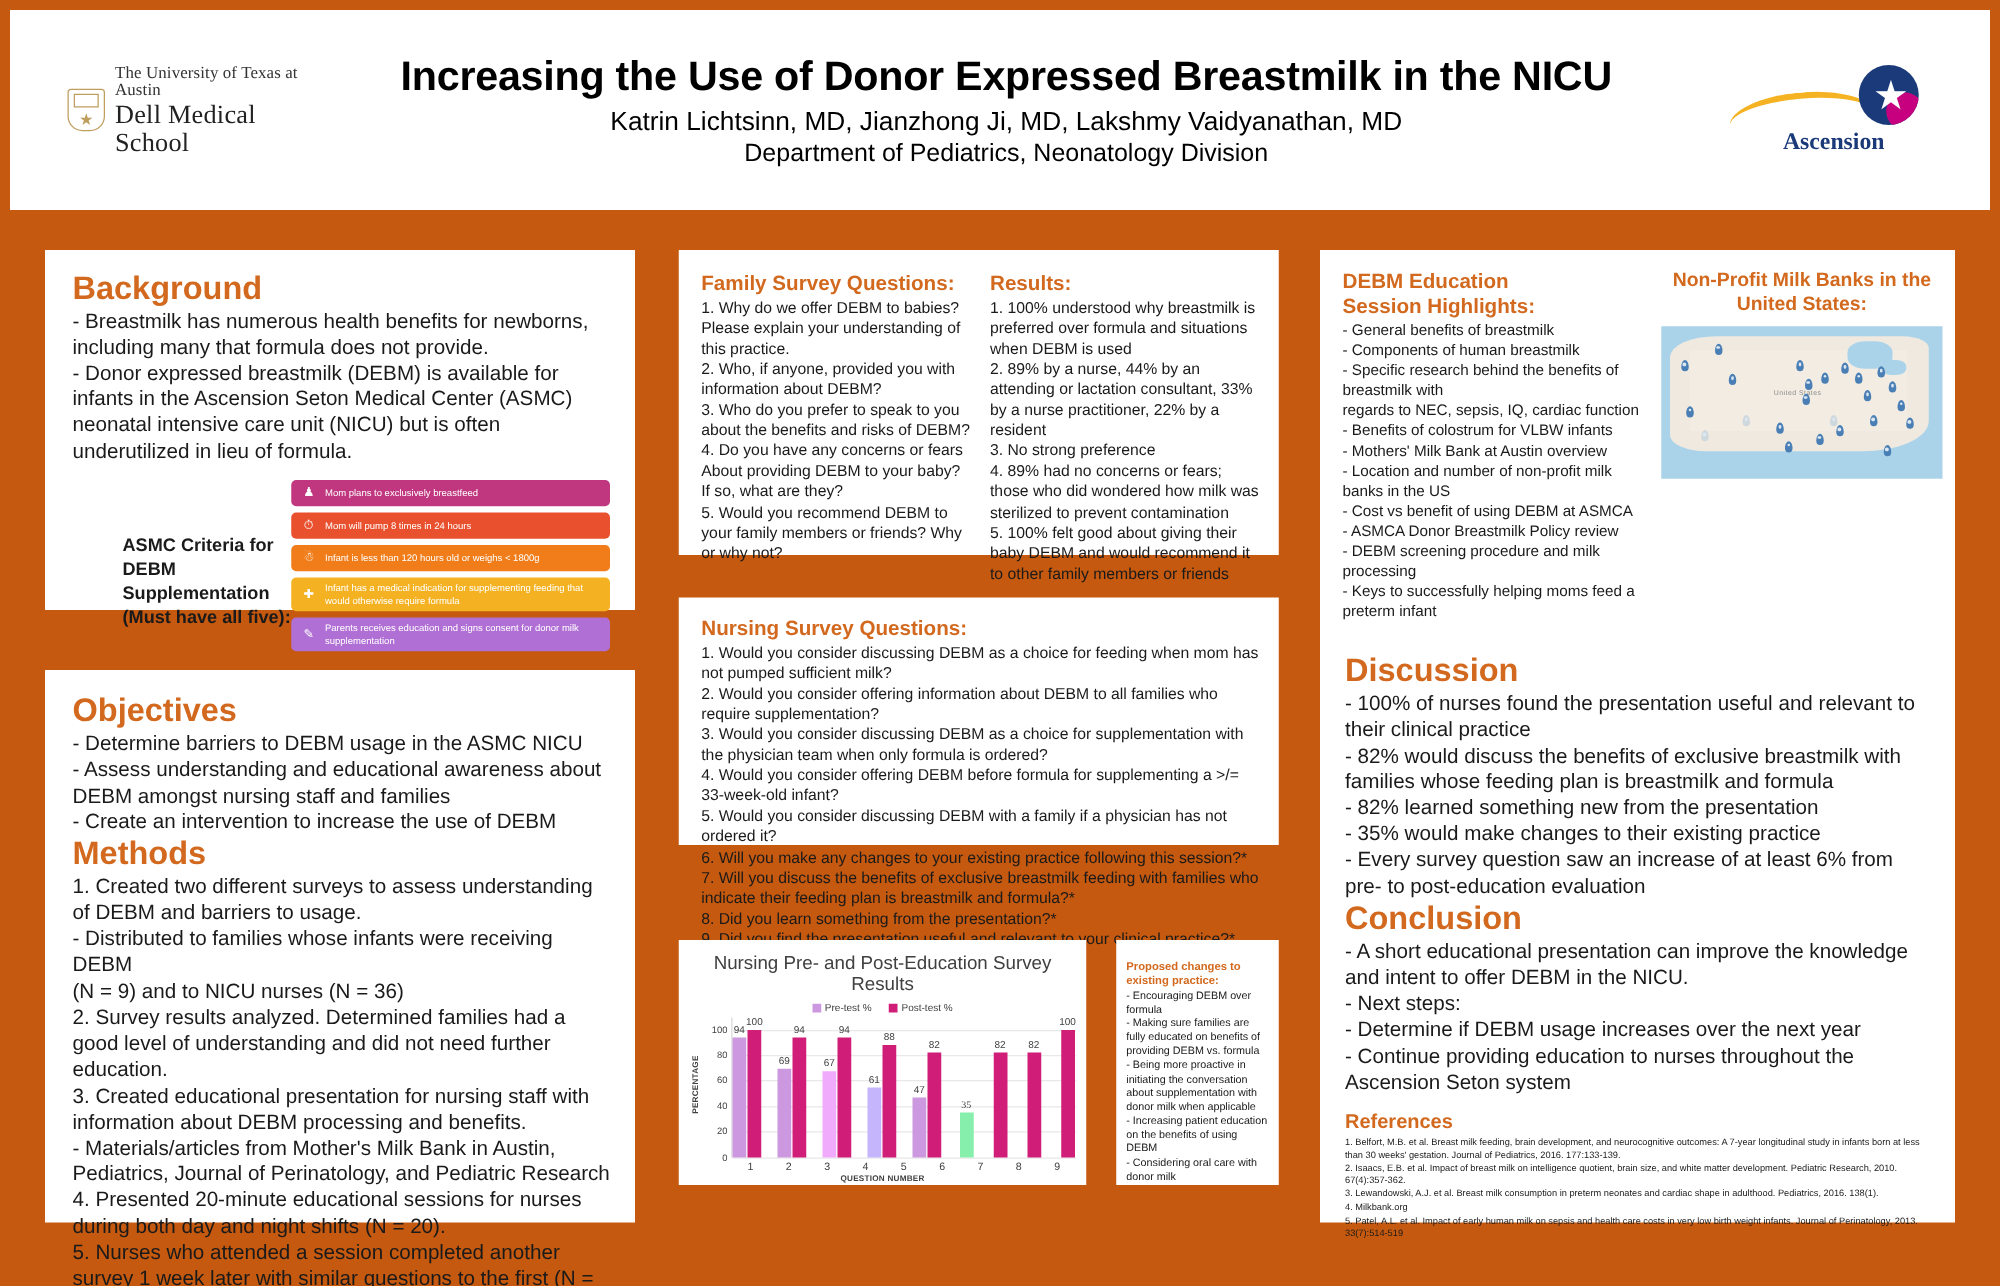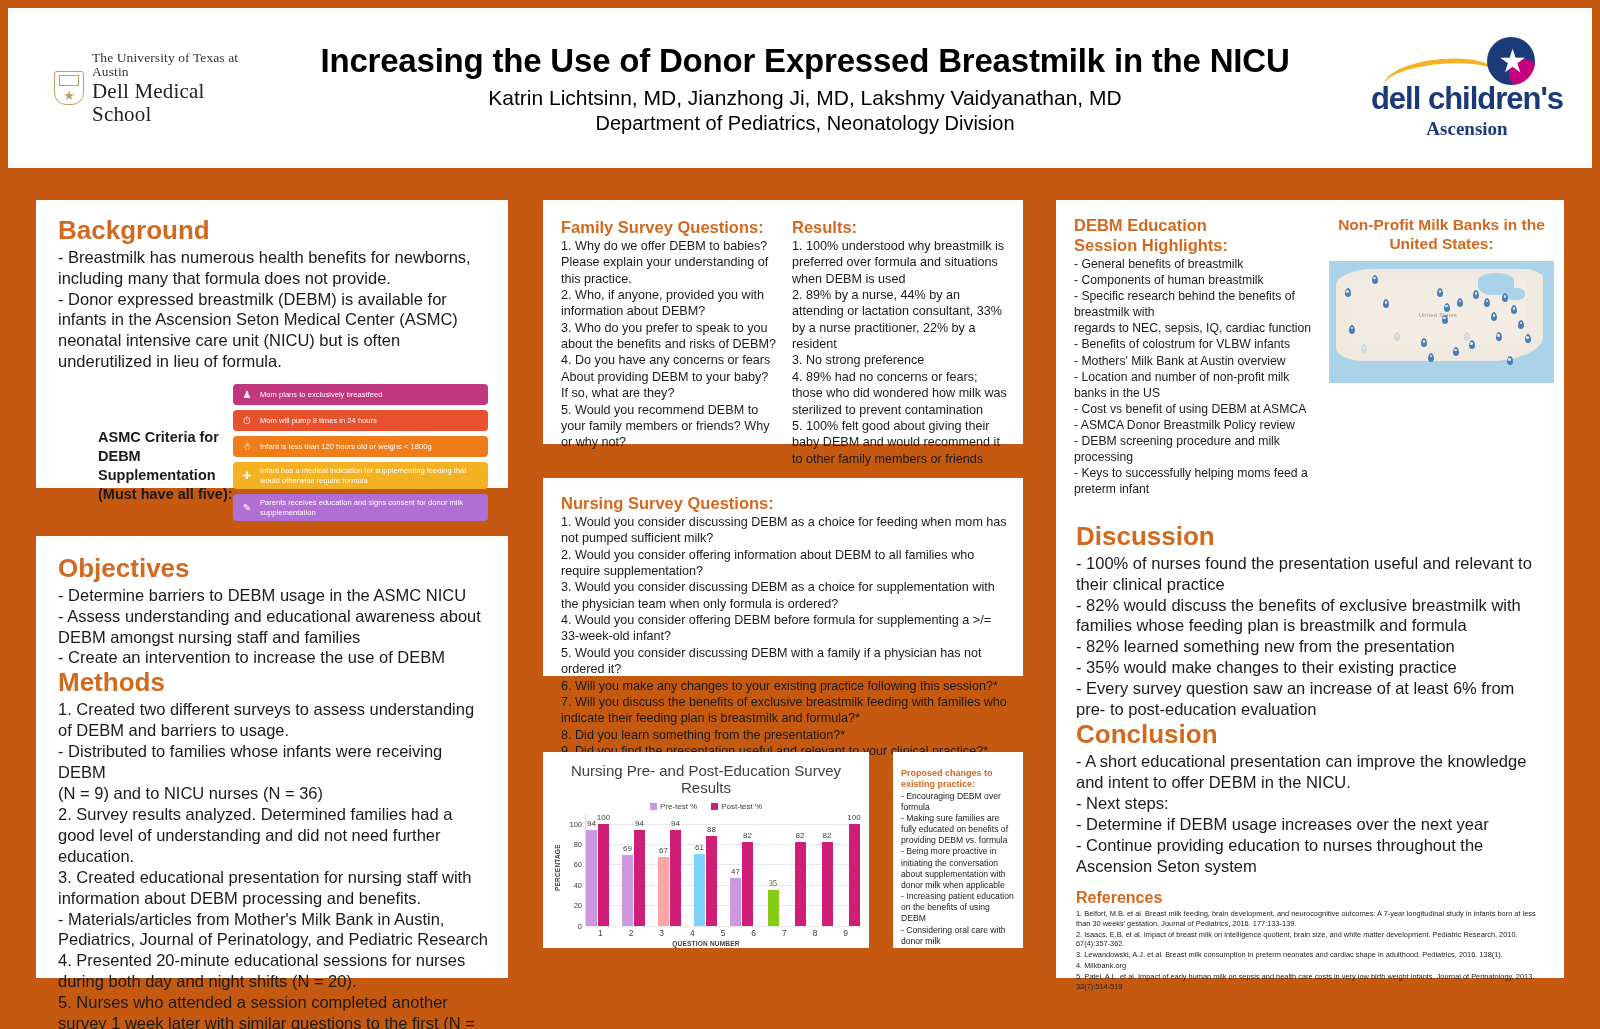--- a/index.html
+++ b/index.html
@@ -171,21 +171,20 @@
       <div class="title-authors">Katrin Lichtsinn, MD, Jianzhong Ji, MD, Lakshmy Vaidyanathan, MD</div>
       <div class="title-dept">Department of Pediatrics, Neonatology Division</div>
     </div>
 
     <div class="logo-dc">
       <div class="dc-mark">
         <div class="dc-swoosh"></div>
         <div class="dc-globe"></div>
         <div class="dc-star">★</div>
       </div>
-      <div class="dc-name">dell children's</div>
       <div class="dc-sub">Ascension</div>
     </div>
   </div>
 
   <div class="card" id="card-background">
     <h2 class="sec">Background</h2>
     <div class="body-txt">- Breastmilk has numerous health benefits for newborns, including many that formula does not provide.
 - Donor expressed breastmilk (DEBM) is available for infants in the Ascension Seton Medical Center (ASMC) neonatal intensive care unit (NICU) but is often underutilized in lieu of formula.</div>
     <div class="crit-wrap">
       <div class="crit-label">ASMC Criteria for DEBM Supplementation (Must have all five):</div>
@@ -298,45 +297,45 @@
             </div>
             <div class="grp">
               <div class="bar pre" style="height: 70.2545px; background: rgb(204, 153, 224);">
                 <span class="val">69</span>
               </div>
               <div class="bar post" style="height: 95.7091px; background: rgb(207, 29, 120);">
                 <span class="val">94</span>
               </div>
             </div>
             <div class="grp">
-              <div class="bar pre" style="height: 68.2182px; background: #fca5a5;">
+              <div class="bar pre" style="height: 68.2182px; background: #f0abfc;">
                 <span class="val">67</span>
               </div>
               <div class="bar post" style="height: 95.7091px; background: rgb(207, 29, 120);">
                 <span class="val">94</span>
               </div>
             </div>
             <div class="grp">
-              <div class="bar pre" style="height: 72px; background: #7dd3fc;">
+              <div class="bar pre" style="height: 56px; background: #c4b5fd;">
                 <span class="val">61</span>
               </div>
               <div class="bar post" style="height: 89.6px; background: rgb(207, 29, 120);">
                 <span class="val">88</span>
               </div>
             </div>
             <div class="grp">
               <div class="bar pre" style="height: 47.8545px; background: rgb(204, 153, 224);">
                 <span class="val">47</span>
               </div>
               <div class="bar post" style="height: 83.4909px; background: rgb(207, 29, 120);">
                 <span class="val">82</span>
               </div>
             </div>
             <div class="grp">
-              <div class="bar post" style="height: 35.6364px; background: #84cc16; font-family: Liberation Serif, serif;">
+              <div class="bar post" style="height: 35.6364px; background: #86efac; font-family: Liberation Serif, serif;">
                 <span class="val">35</span>
               </div>
             </div>
             <div class="grp">
               <div class="bar post" style="height: 83.4909px; background: rgb(207, 29, 120);">
                 <span class="val">82</span>
               </div>
             </div>
             <div class="grp">
               <div class="bar post" style="height: 83.4909px; background: rgb(207, 29, 120);">

